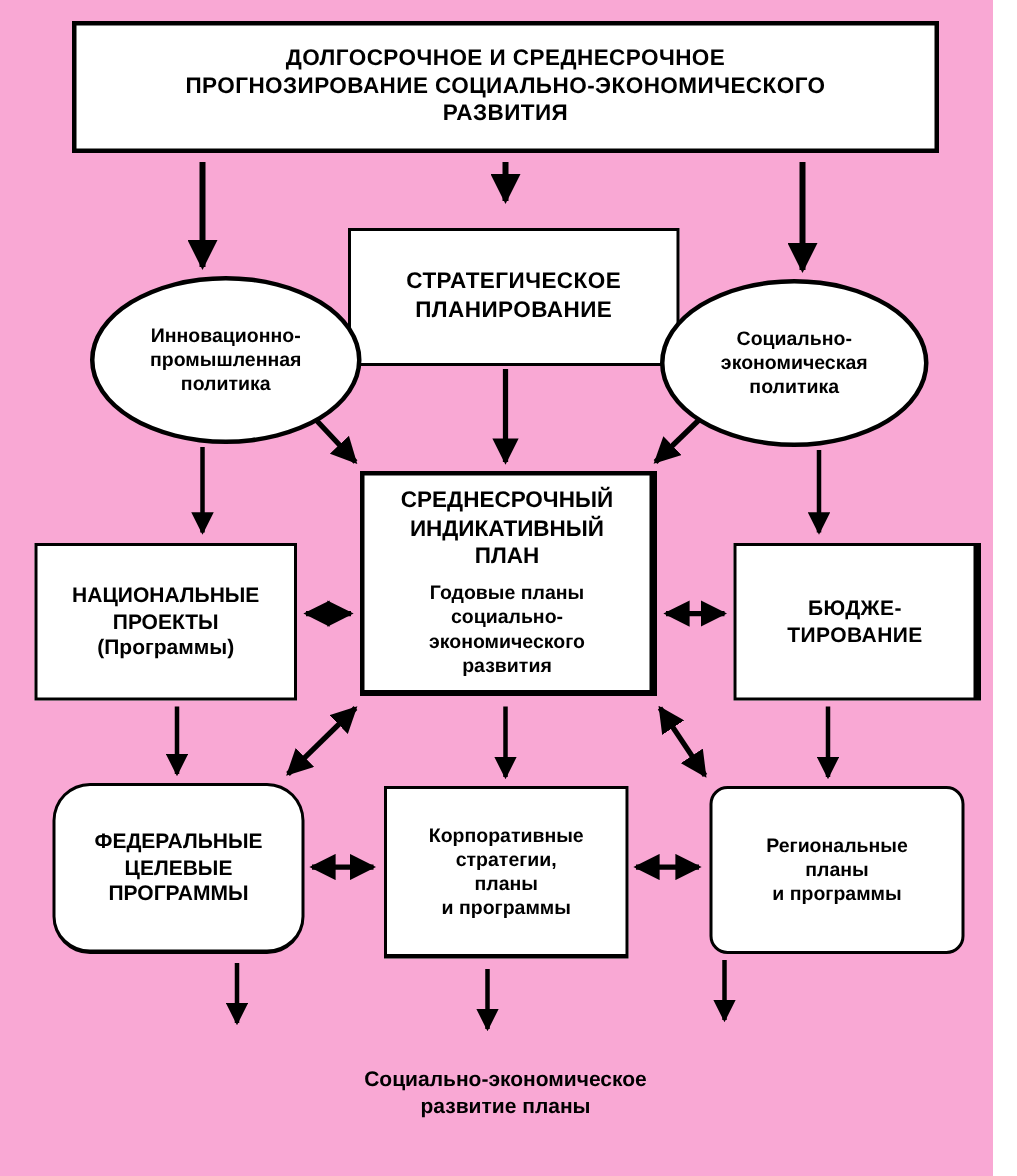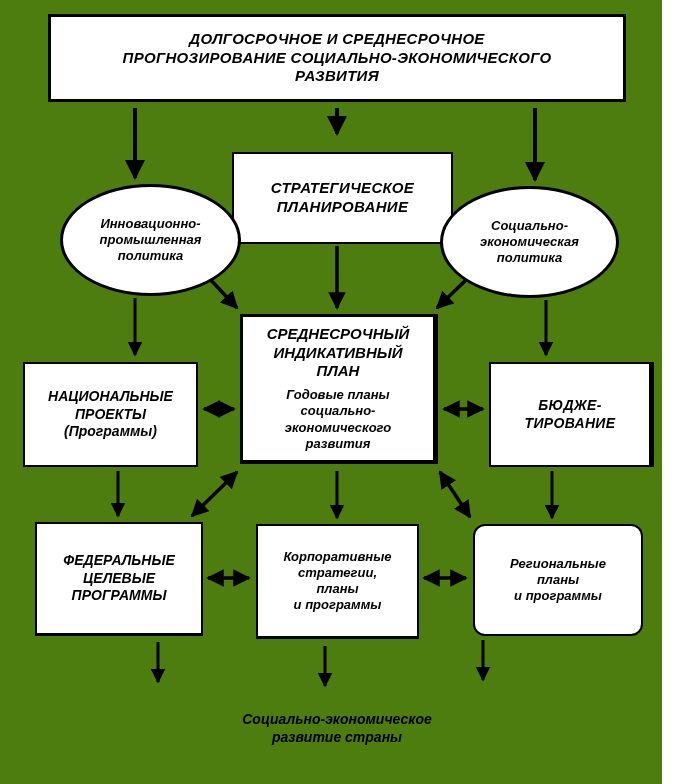--- a/index.html
+++ b/index.html
@@ -1,23 +1,22 @@
 <!DOCTYPE html>
 <html><head>
 <meta charset="utf-8">
 <style>
   html,body{margin:0;padding:0;background:#ffffff;}
   .stage{
     position:relative;
     width:662px;height:784px;
-    background:#4d7c0f;
+    background:#f9a8d4;
     font-family:"Liberation Sans",sans-serif;
     color:#000;
     overflow:hidden;
-    font-style:italic;
   }
   .layer{position:absolute;left:0;top:0;width:678px;height:784px;}
   svg.layer{z-index:1;}
   .node{
     position:absolute;z-index:2;
     background:#ffffff;
     border:2px solid #000;
     box-sizing:border-box;
     display:flex;flex-direction:column;
     align-items:center;justify-content:center;
@@ -28,21 +27,21 @@
   .txt{white-space:pre-line;}
   .top-box{left:48px;top:14px;width:578px;height:88px;border-width:3px;font-size:15px;letter-spacing:.3px;}
   .strategic-box{left:232px;top:140px;width:221px;height:92px;font-size:15px;letter-spacing:.3px;margin-top:12px;}
   .ellipse{border-radius:50%;border-width:3px;font-size:13px;align-items:center;}
   .left-ellipse{left:60px;top:184px;width:181px;height:112px;}
   .right-ellipse{left:440px;top:186px;width:179px;height:112px;}
   .mid-box{left:240px;top:314px;width:198px;height:150px;border-width:3px;border-right-width:5px;border-bottom-width:4px;font-size:15px;}
   .mid-box .subtitle{font-size:13px;margin-top:6px;}
   .national-box{left:23px;top:362px;width:175px;height:105px;font-size:14px;}
   .budget-box{left:489px;top:362px;width:165px;height:105px;border-right-width:5px;font-size:14px;letter-spacing:.3px;}
-  .fcp-box{left:35px;top:522px;width:168px;height:114px;border-bottom-width:3px;font-size:14px;}
+  .fcp-box{left:35px;top:522px;width:168px;height:114px;border-bottom-width:3px;font-size:14px;border-radius:25px;}
   .corp-box{left:256px;top:524px;width:163px;height:115px;border-bottom-width:3px;font-size:13px;text-align:center;}
   .regional-box{left:473px;top:524px;width:170px;height:112px;font-size:13px;border-radius:12px;}
   .caption{
     position:absolute;z-index:2;left:167px;top:710px;width:340px;
     text-align:center;font-weight:bold;font-size:14px;line-height:1.3;
   }
   svg line{stroke:#000;}
 </style>
 </head>
 <body>
@@ -145,16 +144,16 @@
   </div>
 
   <div class="node regional-box">
     <span class="txt">Региональные
 планы
 и программы</span>
   </div>
 
   <div class="caption">
     <span class="txt">Социально-экономическое
-развитие страны</span>
+развитие планы</span>
   </div>
 
 </div>
 
 </body></html>

